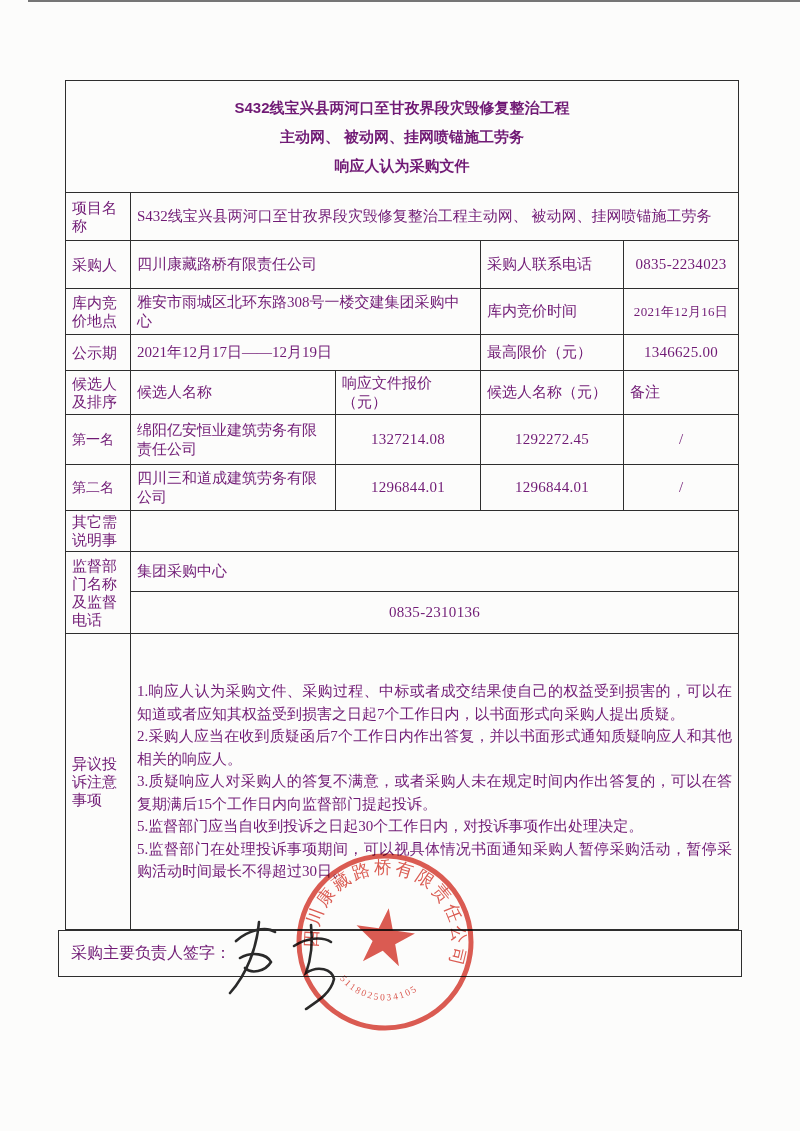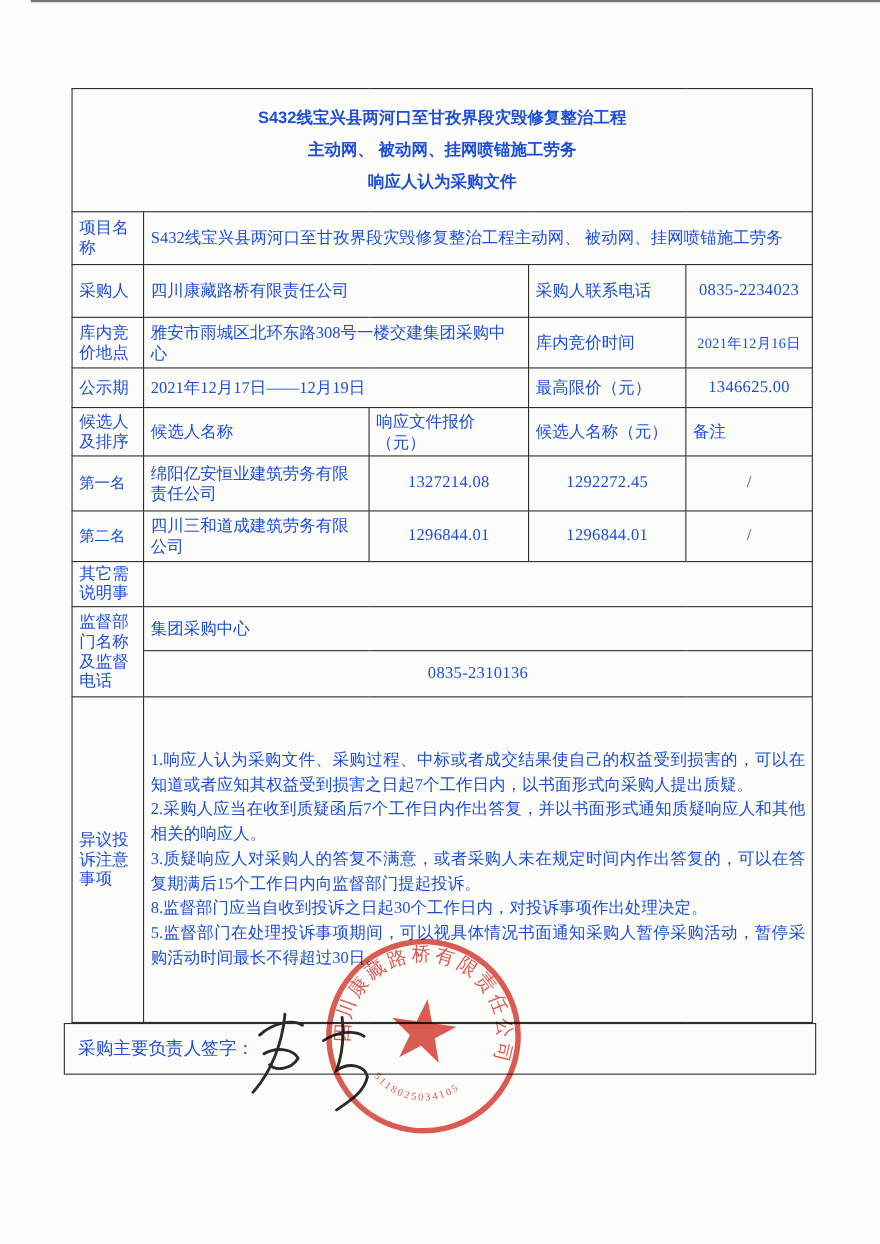--- a/index.html
+++ b/index.html
@@ -1,21 +1,21 @@
 <!DOCTYPE html>
 <html><head>
 <meta charset="utf-8">
 <style>
   html,body{margin:0;padding:0;}
   .page{
     position:relative;
     width:800px;height:1131px;
     background:#fcfcfb;
     font-family:"Liberation Serif","DejaVu Serif",serif;
-    color:#1d4ed8;
+    color:#701a75;
     overflow:hidden;
   }
   .scan-line{
     position:absolute;top:0;left:28px;right:0;height:2px;
     background:#3c3c3c;opacity:.7;
   }
   table.notice{
     position:absolute;left:65px;top:80px;
     width:673px;border-collapse:collapse;table-layout:fixed;
   }
@@ -145,21 +145,21 @@
       </tr>
       <tr class="r-supb">
         <td class="num" style="font-size:15px" colspan="4">0835-2310136</td>
       </tr>
       <tr class="r-objection">
         <td class="lbl">异议投诉注意事项</td>
         <td class="objection-cell" colspan="4">
           <p>1.响应人认为采购文件、采购过程、中标或者成交结果使自己的权益受到损害的，可以在知道或者应知其权益受到损害之日起7个工作日内，以书面形式向采购人提出质疑。</p>
           <p>2.采购人应当在收到质疑函后7个工作日内作出答复，并以书面形式通知质疑响应人和其他相关的响应人。</p>
           <p>3.质疑响应人对采购人的答复不满意，或者采购人未在规定时间内作出答复的，可以在答复期满后15个工作日内向监督部门提起投诉。</p>
-          <p>8.监督部门应当自收到投诉之日起30个工作日内，对投诉事项作出处理决定。</p>
+          <p>5.监督部门应当自收到投诉之日起30个工作日内，对投诉事项作出处理决定。</p>
           <p>5.监督部门在处理投诉事项期间，可以视具体情况书面通知采购人暂停采购活动，暂停采购活动时间最长不得超过30日。</p>
         </td>
       </tr>
     </tbody>
   </table>
 
   <div class="sign-box">
     <span>采购主要负责人签字：</span>
   </div>
 

